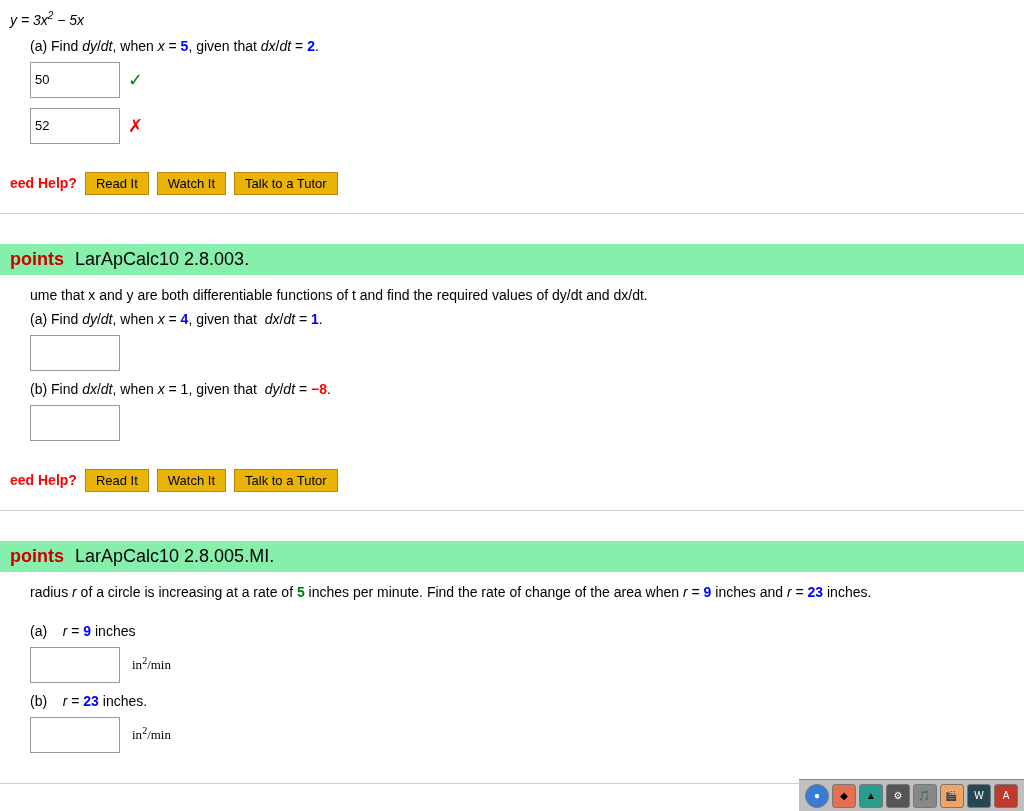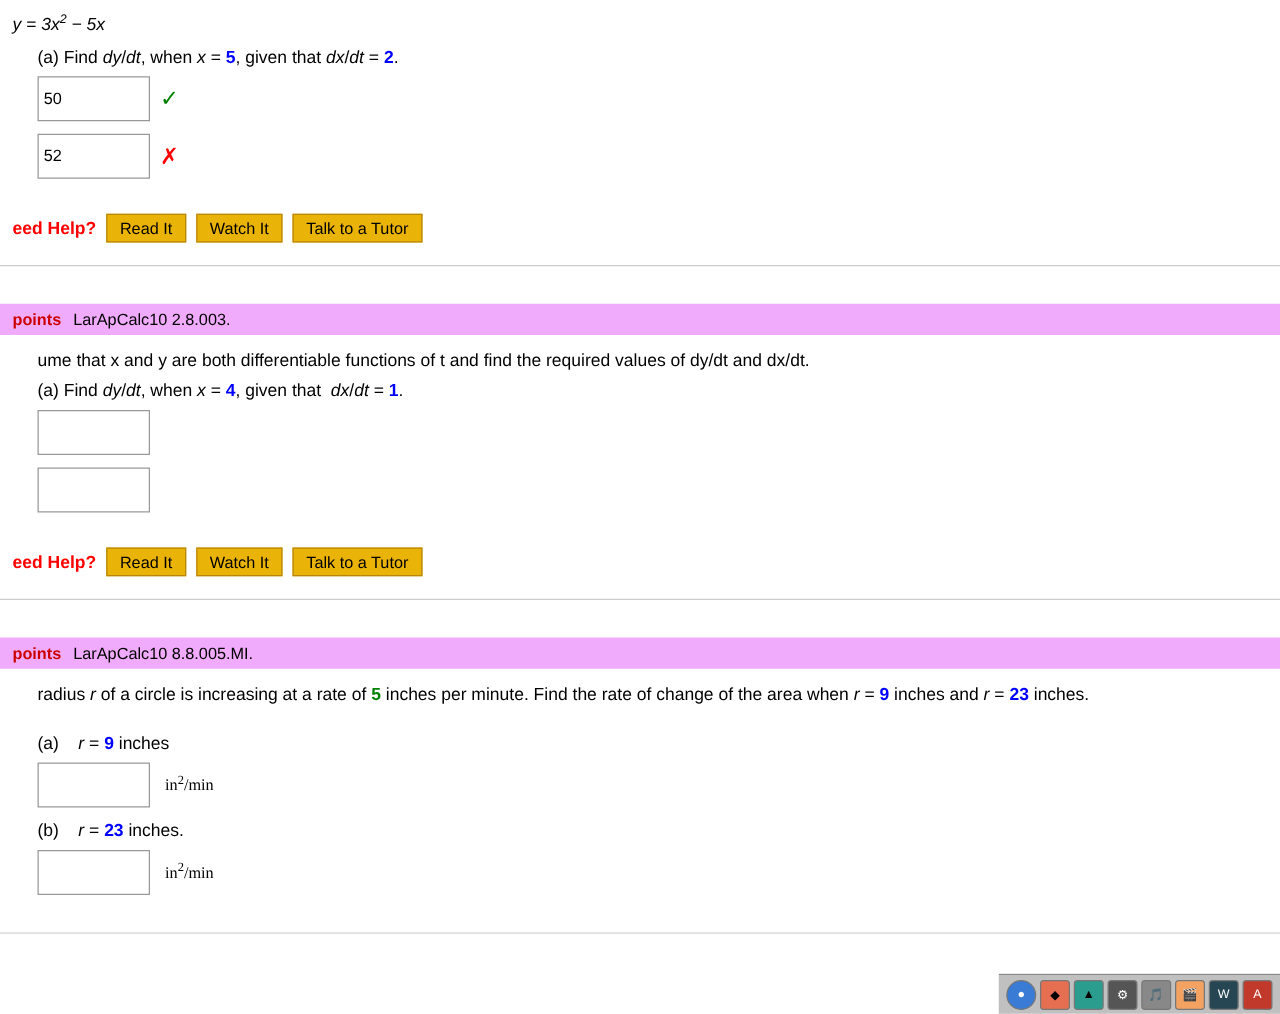--- a/index.html
+++ b/index.html
@@ -9,23 +9,23 @@
       background: #fff;
       color: #000;
     }
 
     .section {
       padding: 10px 0 10px 0;
       border-bottom: 1px solid #ccc;
     }
 
     .section-header {
-      background: #f0abfc;
+      background: #86efac;
       padding: 5px 10px;
-      font-size: 13px;
+      font-size: 18px;
       color: #000;
       margin-bottom: 12px;
     }
 
     .section-header .points {
       color: #c00;
       font-weight: bold;
       margin-right: 6px;
     }
 
@@ -189,39 +189,42 @@
     </div>
 
 
     <div class="problem-line">
       (a) Find <em>dy</em>/<em>dt</em>, when <em>x</em> = <span class="highlight-blue">4</span>, given that &nbsp;<em>dx</em>/<em>dt</em> = <span class="highlight-blue">1</span>.
     </div>
     <div class="answer-row">
       <input class="answer-input" type="text" value="" style="">
     </div>
 
+    <div class="problem-line">
+      (b) Find <em>dx</em>/<em>dt</em>, when <em>x</em> = 1, given that &nbsp;<em>dy</em>/<em>dt</em> = <span class="highlight-red">−8</span>.
+    </div>
     <div class="answer-row">
       <input class="answer-input" type="text" value="" style="">
     </div>
   </div>
 
   <div class="help-row">
     <span class="need-help-label">eed Help?</span>
     <button class="help-btn">Read It</button>
     <button class="help-btn">Watch It</button>
     <button class="help-btn">Talk to a Tutor</button>
   </div>
 </div>
 
 <div class="spacer"></div>
 
 <div class="section">
   <div class="section-header">
     <span class="points">points</span>
-    <span>LarApCalc10 8.8.005.MI.</span>
+    <span>LarApCalc10 2.8.005.MI.</span>
   </div>
 
   <div class="section-content">
     <div class="problem-line">
       radius <em>r</em> of a circle is increasing at a rate of <span class="highlight-green">5</span> inches per minute. Find the rate of change of the area when <em>r</em> = <span class="highlight-blue">9</span> inches and <em>r</em> = <span class="highlight-blue">23</span> inches.
     </div>
 
     <div class="problem-line" style="margin-top:23px;">
       (a) &nbsp;&nbsp;&nbsp;<em>r</em> = <span class="highlight-blue">9</span> inches
     </div>

